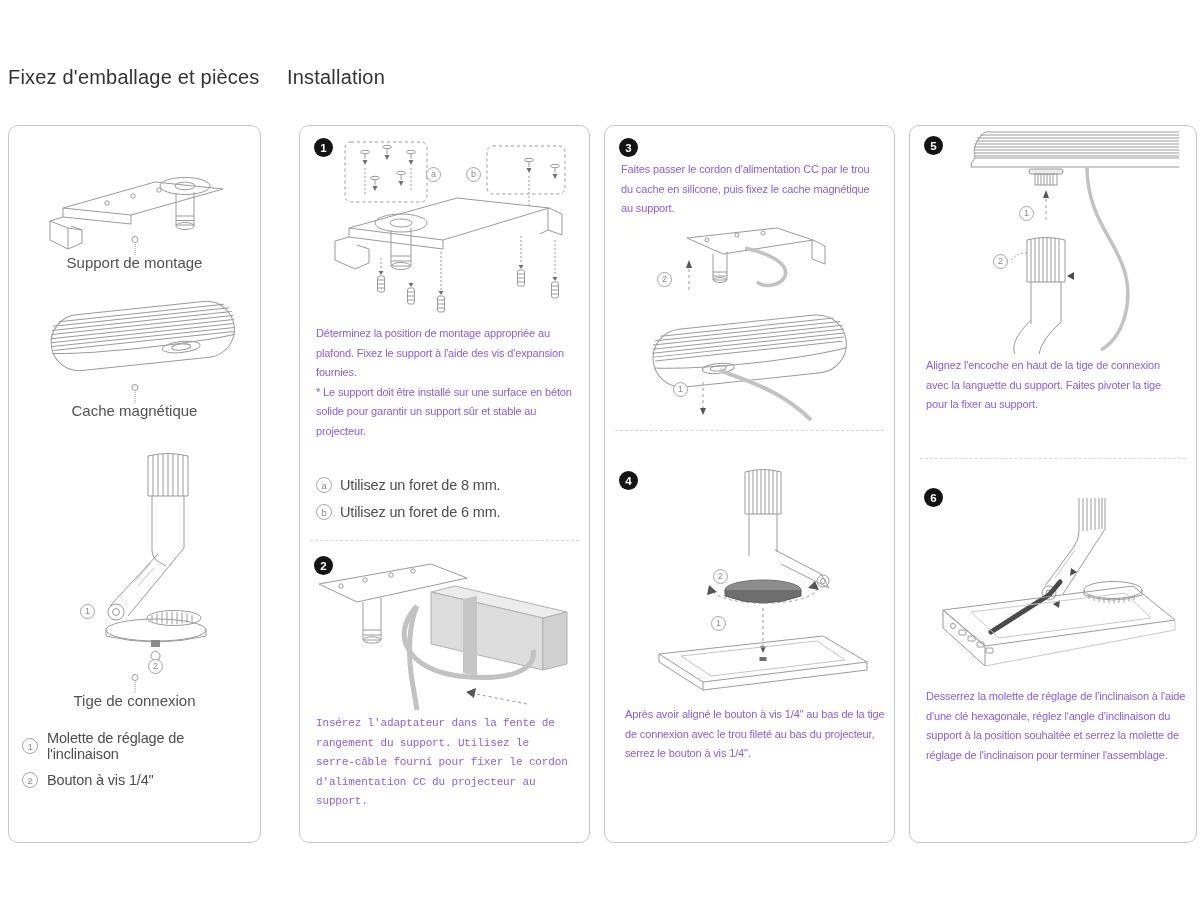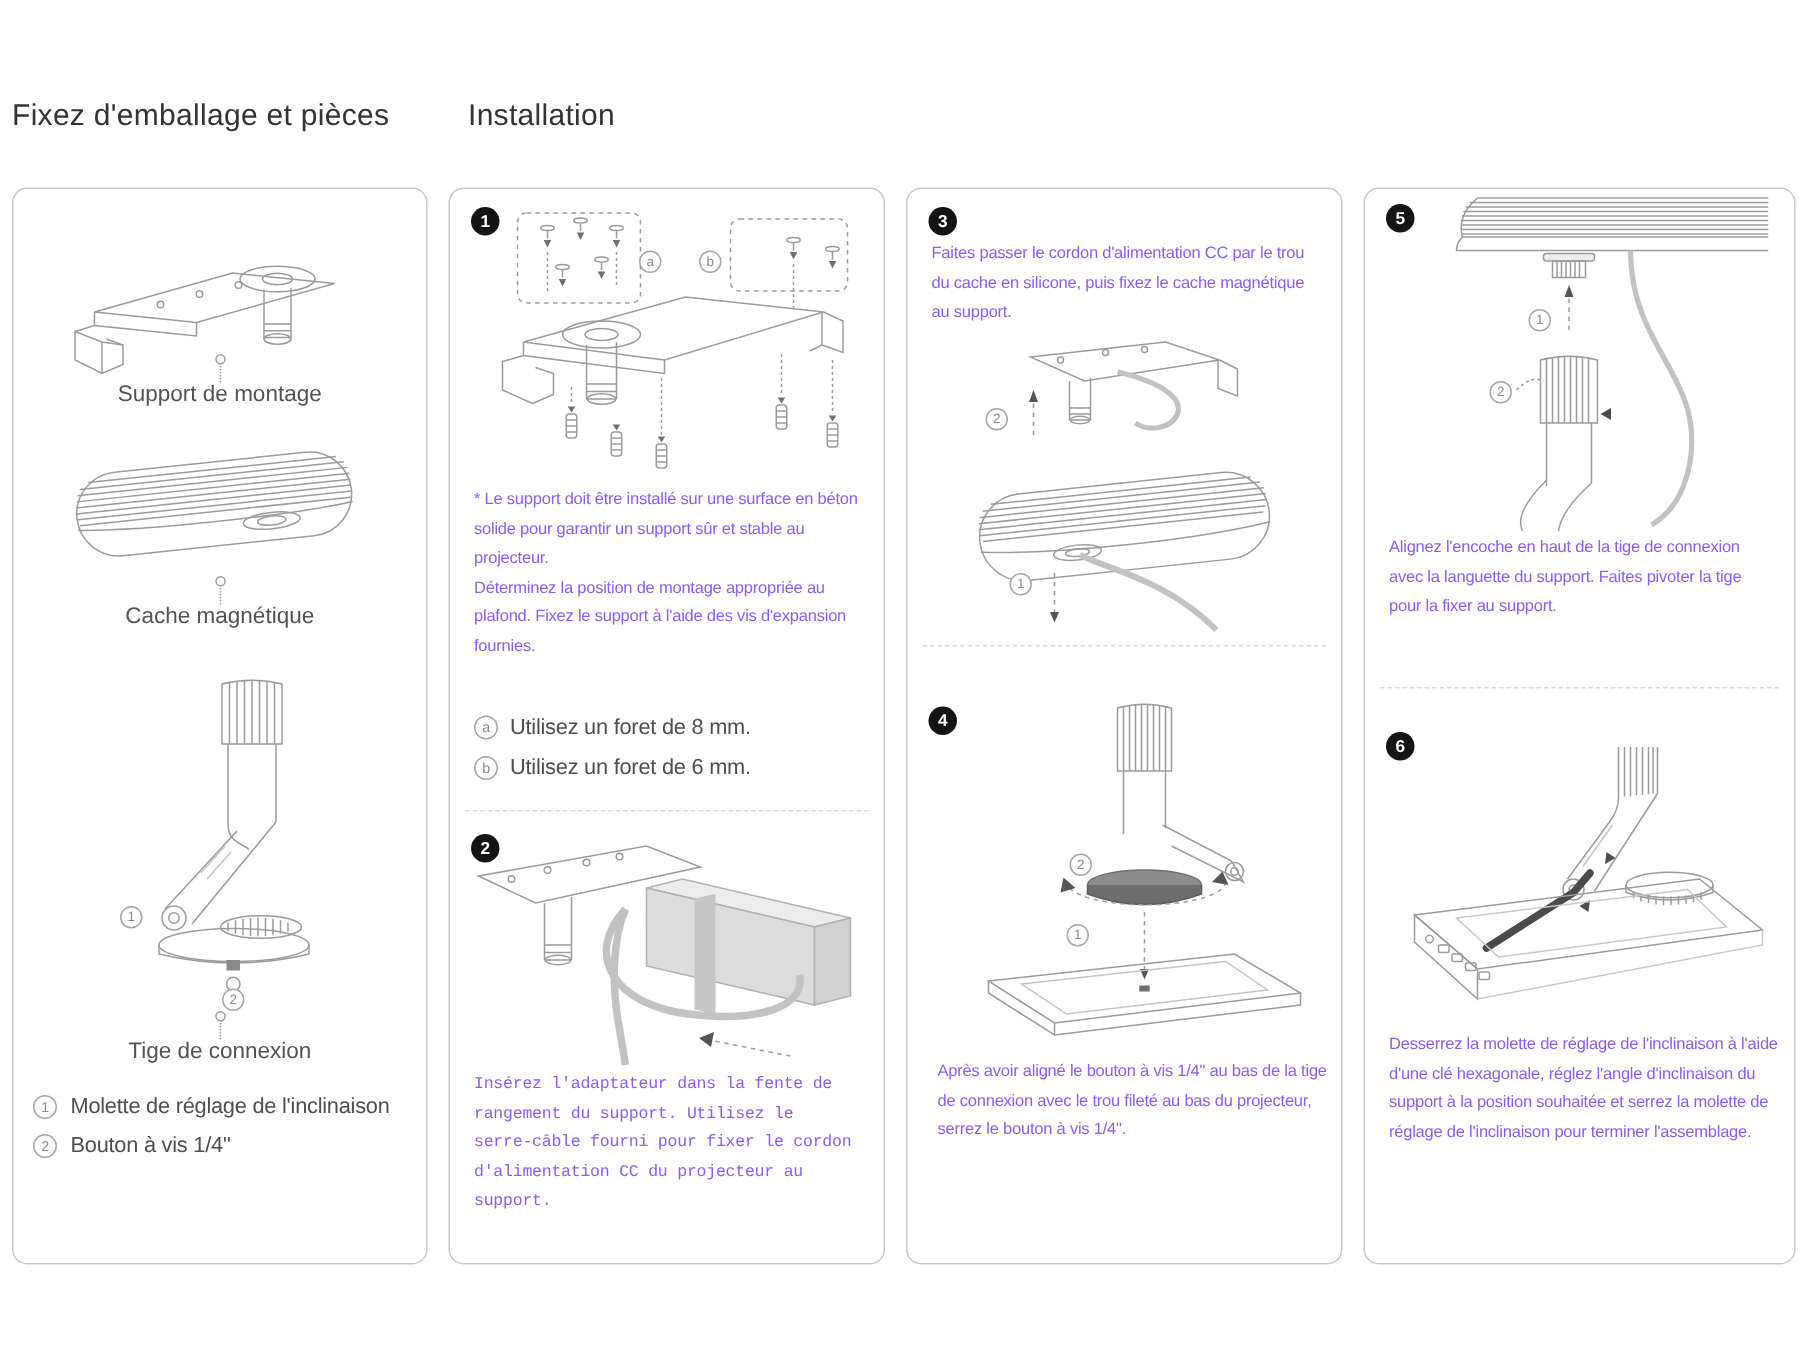--- a/index.html
+++ b/index.html
@@ -1,20 +1,20 @@
 <!DOCTYPE html>
 <html><head>
 <meta charset="utf-8">
 <style>
   html,body{margin:0;padding:0;background:#fff;}
   body{font-family:"Liberation Sans",sans-serif;color:#4e4e4e;}
   .page{position:relative;width:1200px;height:900px;background:#fff;overflow:hidden;}
   .h{position:absolute;margin:0;font-size:20px;font-weight:500;color:#333;letter-spacing:.2px;}
   .panel{position:absolute;top:125px;height:718px;border:1px solid #c9c9c9;border-radius:10px;background:#fff;box-sizing:border-box;}
-  .p1{left:8px;width:277px;}
+  .p1{left:8px;width:253px;}
   .p2{left:299px;width:291px;}
   .p3{left:604px;width:291px;}
   .p4{left:909px;width:288px;}
   .divider{position:absolute;left:10px;right:10px;border-top:1px dashed #d9d9d9;}
   .badge{position:absolute;width:19px;height:19px;border-radius:50%;background:#141414;color:#fff;
          font-size:11.5px;font-weight:700;display:flex;align-items:center;justify-content:center;}
   .fig{position:absolute;}
   .fig svg{display:block;}
   .fmark{position:absolute;width:15px;height:15px;border-radius:50%;border:1px solid #a6a6a6;background:#fff;
          color:#8b8b8b;font-size:9px;line-height:1;display:flex;align-items:center;justify-content:center;box-sizing:border-box;}
@@ -29,21 +29,21 @@
   .pline{width:0;height:11px;border-left:1.5px dotted #9a9a9a;margin-top:1px;}
   .legend{position:absolute;left:13px;right:8px;}
   .legrow{display:flex;align-items:center;gap:9px;margin-bottom:10px;font-size:14.5px;letter-spacing:-0.15px;color:#4e4e4e;}
 </style>
 </head>
 <body>
 
 <div class="page">
 
   <h1 class="h" style="left:8px;top:66px;">Fixez d'emballage et pièces</h1>
-  <h1 class="h" style="left:312px;top:66px;">Installation</h1>
+  <h1 class="h" style="left:287px;top:66px;">Installation</h1>
 
   <section class="panel p1">
 
     <div class="fig" style="left:24px;top:30px;width:220px;height:110px;">
       <svg width="220" height="110" viewBox="0 0 220 110">
         <g fill="none" stroke="#9b9b9b" stroke-width="1">
           <path d="M30 52 L122 26 L190 33 L98 59 Z"></path>
           <path d="M30 52 L30 61 L98 68 L98 59"></path>
           <path d="M30 61 L17 65 L17 84 L35 93 L49 87 L49 74 L38 70"></path>
           <path d="M17 65 L35 72 L49 74 M35 72 L35 93"></path>
@@ -193,22 +193,22 @@
             <use href="#anc" x="126" y="160"></use>
           <use href="#anc" x="206" y="134"></use>
             <use href="#anc" x="240" y="146"></use>
         </g>
       </svg>
       <span class="fmark" style="left:111px;top:31px;">a</span>
       <span class="fmark" style="left:151px;top:31px;">b</span>
     </div>
 
     <div class="steptext" style="left:16px;top:198px;width:258px;">
+      <p>Déterminez la position de montage appropriée au plafond. Fixez le support à l'aide des vis d'expansion fournies.</p>
       <p>* Le support doit être installé sur une surface en béton solide pour garantir un support sûr et stable au projecteur.</p>
-      <p>Déterminez la position de montage appropriée au plafond. Fixez le support à l'aide des vis d'expansion fournies.</p>
     </div>
 
     <div class="brow" style="left:16px;top:351px;">
       <span class="cmark">a</span>
       <span>Utilisez un foret de 8 mm.</span>
     </div>
     <div class="brow" style="left:16px;top:378px;">
       <span class="cmark">b</span>
       <span>Utilisez un foret de 6 mm.</span>
     </div>

